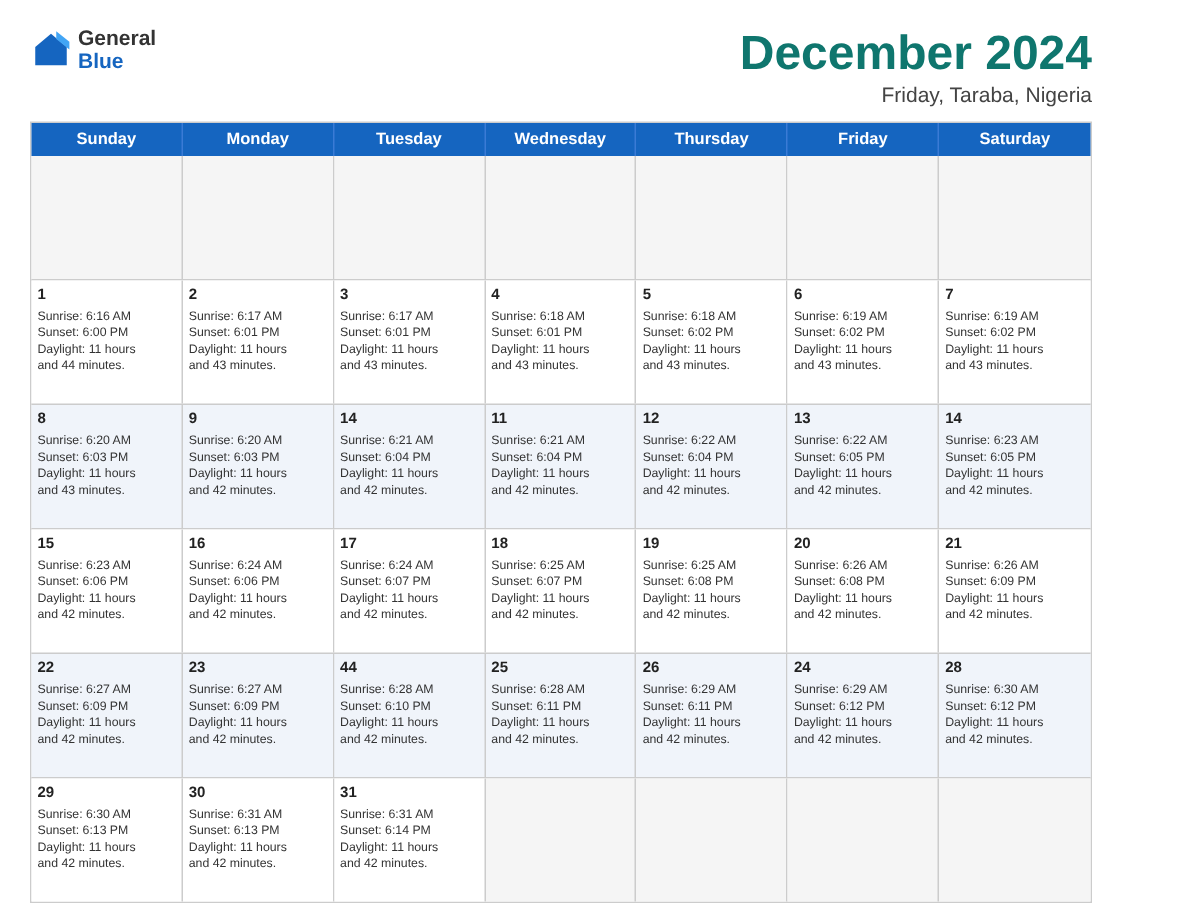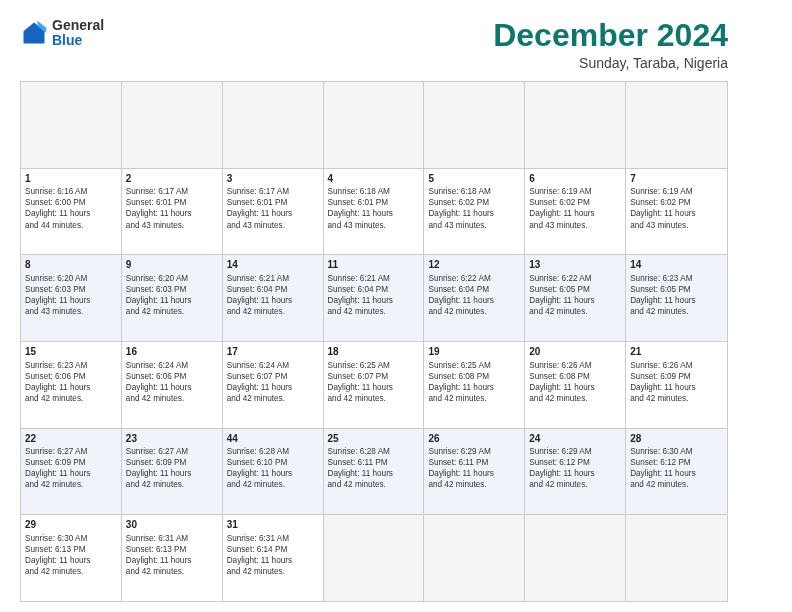--- a/index.html
+++ b/index.html
@@ -124,25 +124,34 @@
         <polygon points="16,4 28,14 28,28 4,28 4,14" fill="#1565c0"></polygon>
         <polygon points="20,8 30,16 30,10 20,2" fill="#42a5f5"></polygon>
       </svg>
       <div class="logo-text">
         <span class="logo-general">General</span>
         <span class="logo-blue">Blue</span>
       </div>
     </div>
     <div class="title-section">
       <div class="month-title">December 2024</div>
-      <div class="location">Sunday, Taraba, Nigeria</div>
+      <div class="location">Friday, Taraba, Nigeria</div>
     </div>
   </div>
 
   <div class="calendar">
+    <div class="cal-header">
+    <div class="cal-header-cell">Sunday</div>
+        <div class="cal-header-cell">Monday</div>
+        <div class="cal-header-cell">Tuesday</div>
+        <div class="cal-header-cell">Wednesday</div>
+        <div class="cal-header-cell">Thursday</div>
+        <div class="cal-header-cell">Friday</div>
+        <div class="cal-header-cell">Saturday</div>
+      </div>
     <div class="cal-body">
     <div class="cal-row">
           <div class="cal-cell empty"></div>
           <div class="cal-cell empty"></div>
           <div class="cal-cell empty"></div>
           <div class="cal-cell empty"></div>
           <div class="cal-cell empty"></div>
           <div class="cal-cell empty"></div>
           <div class="cal-cell empty"></div>
         </div>

